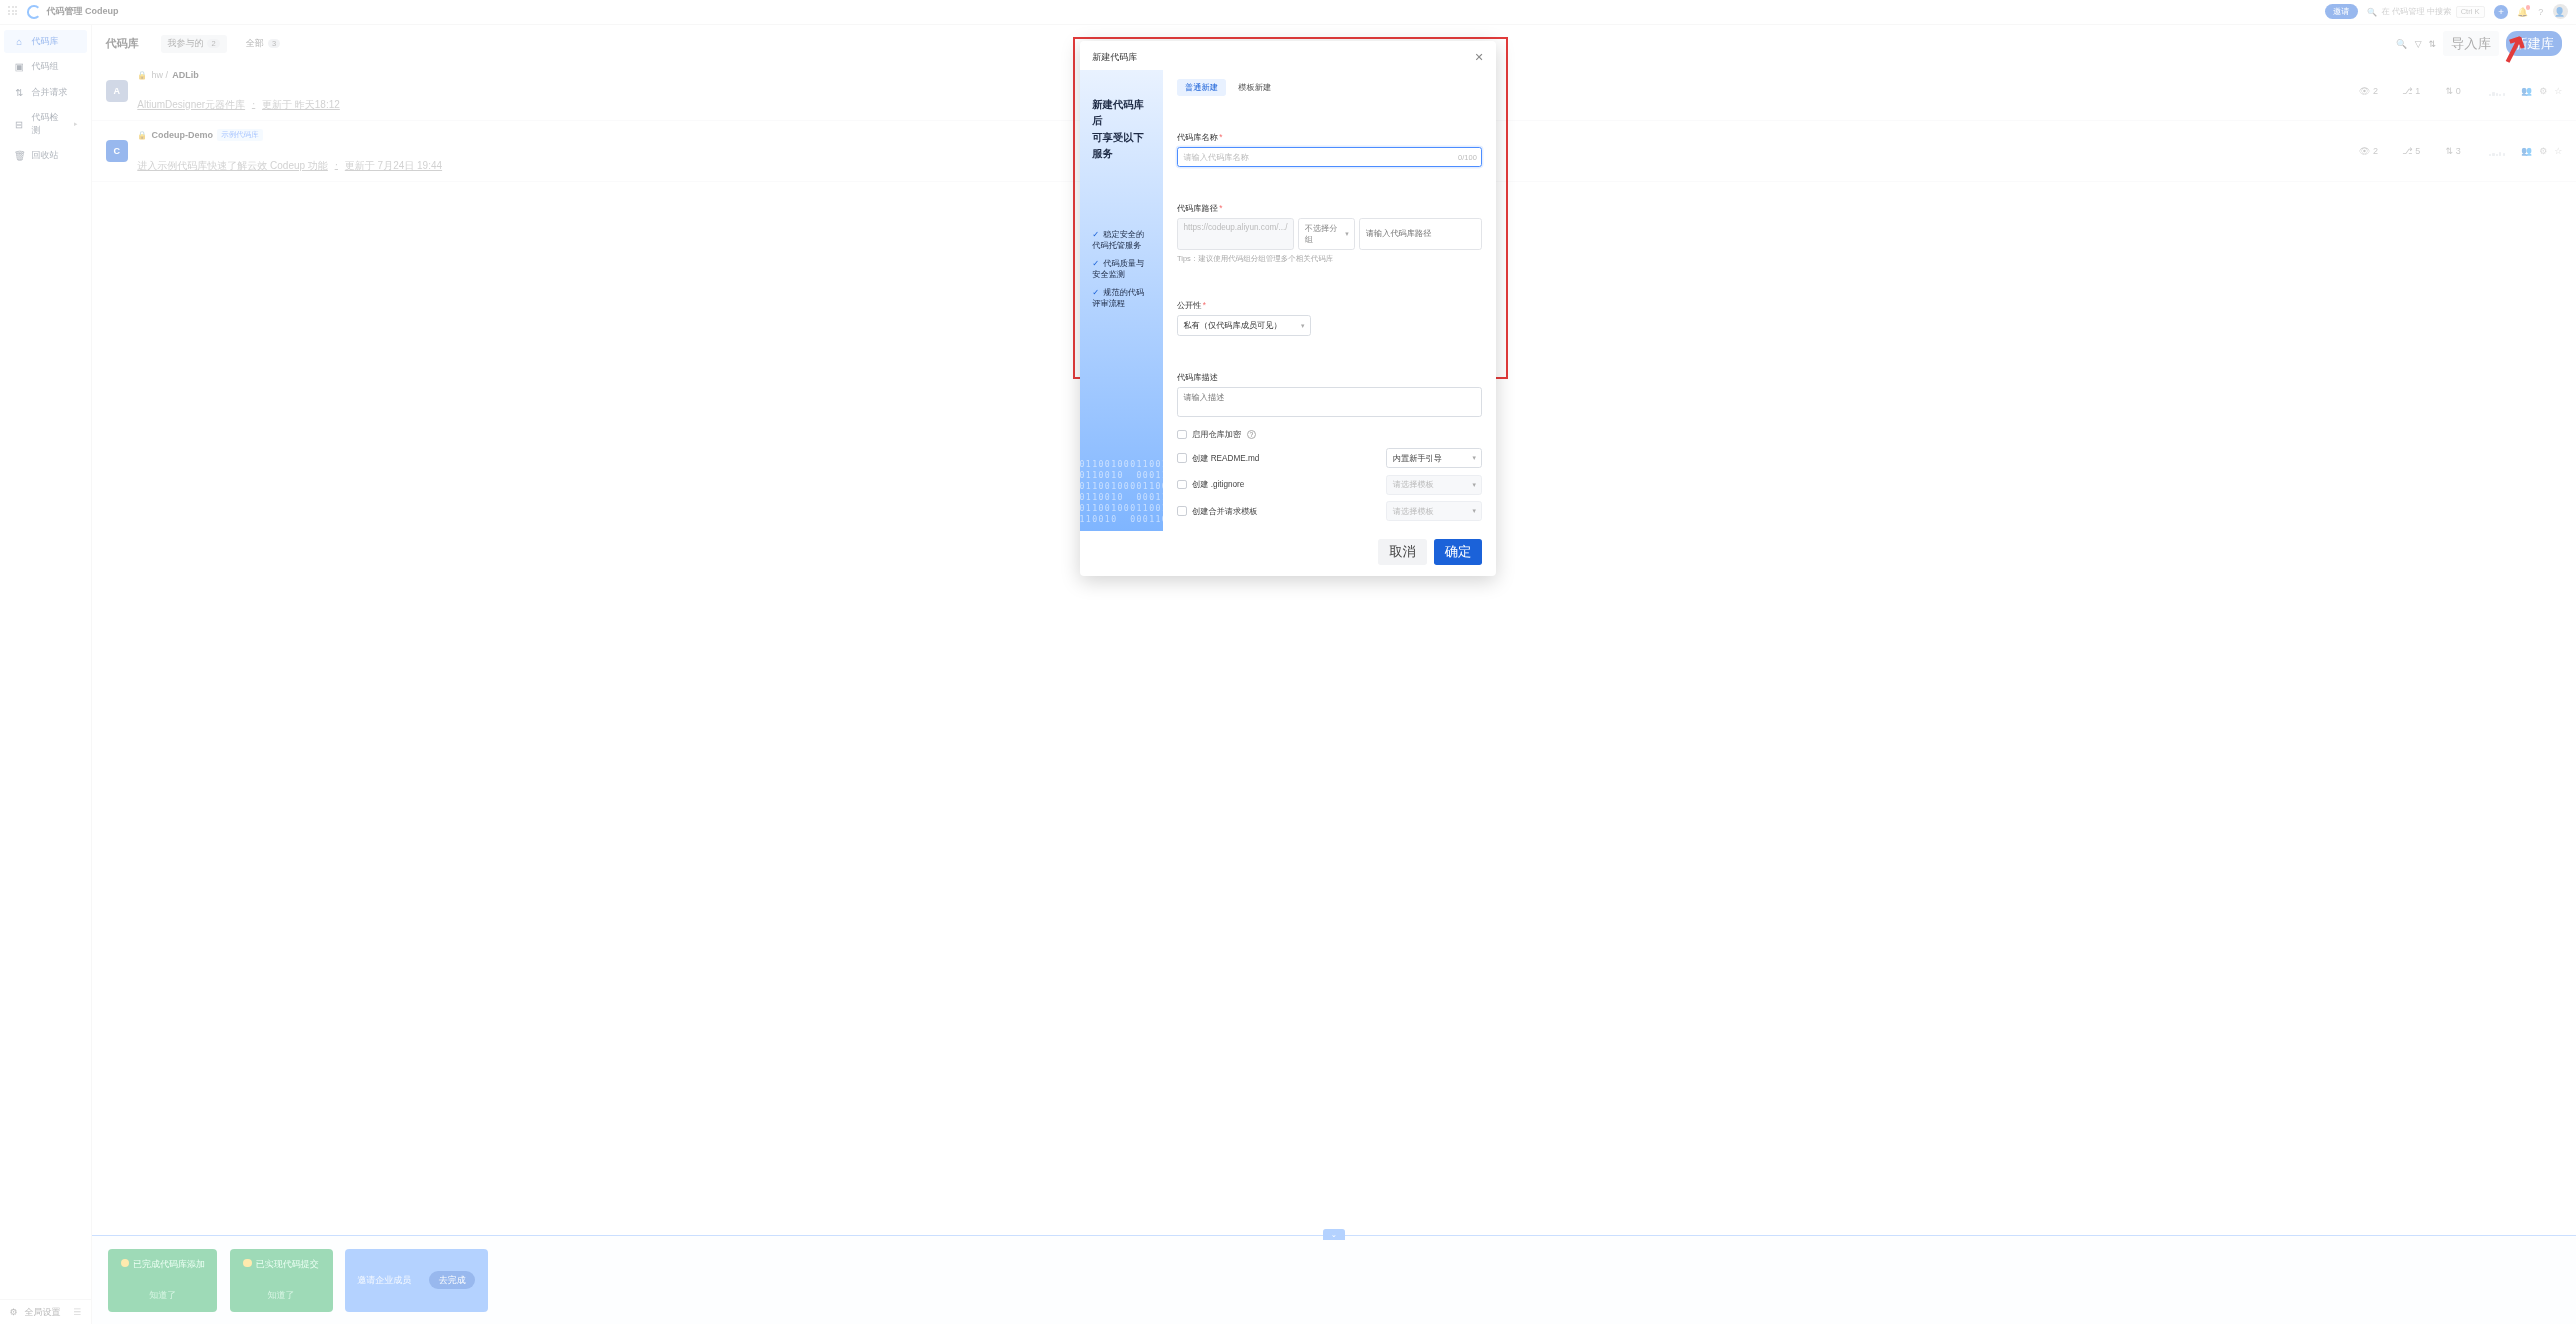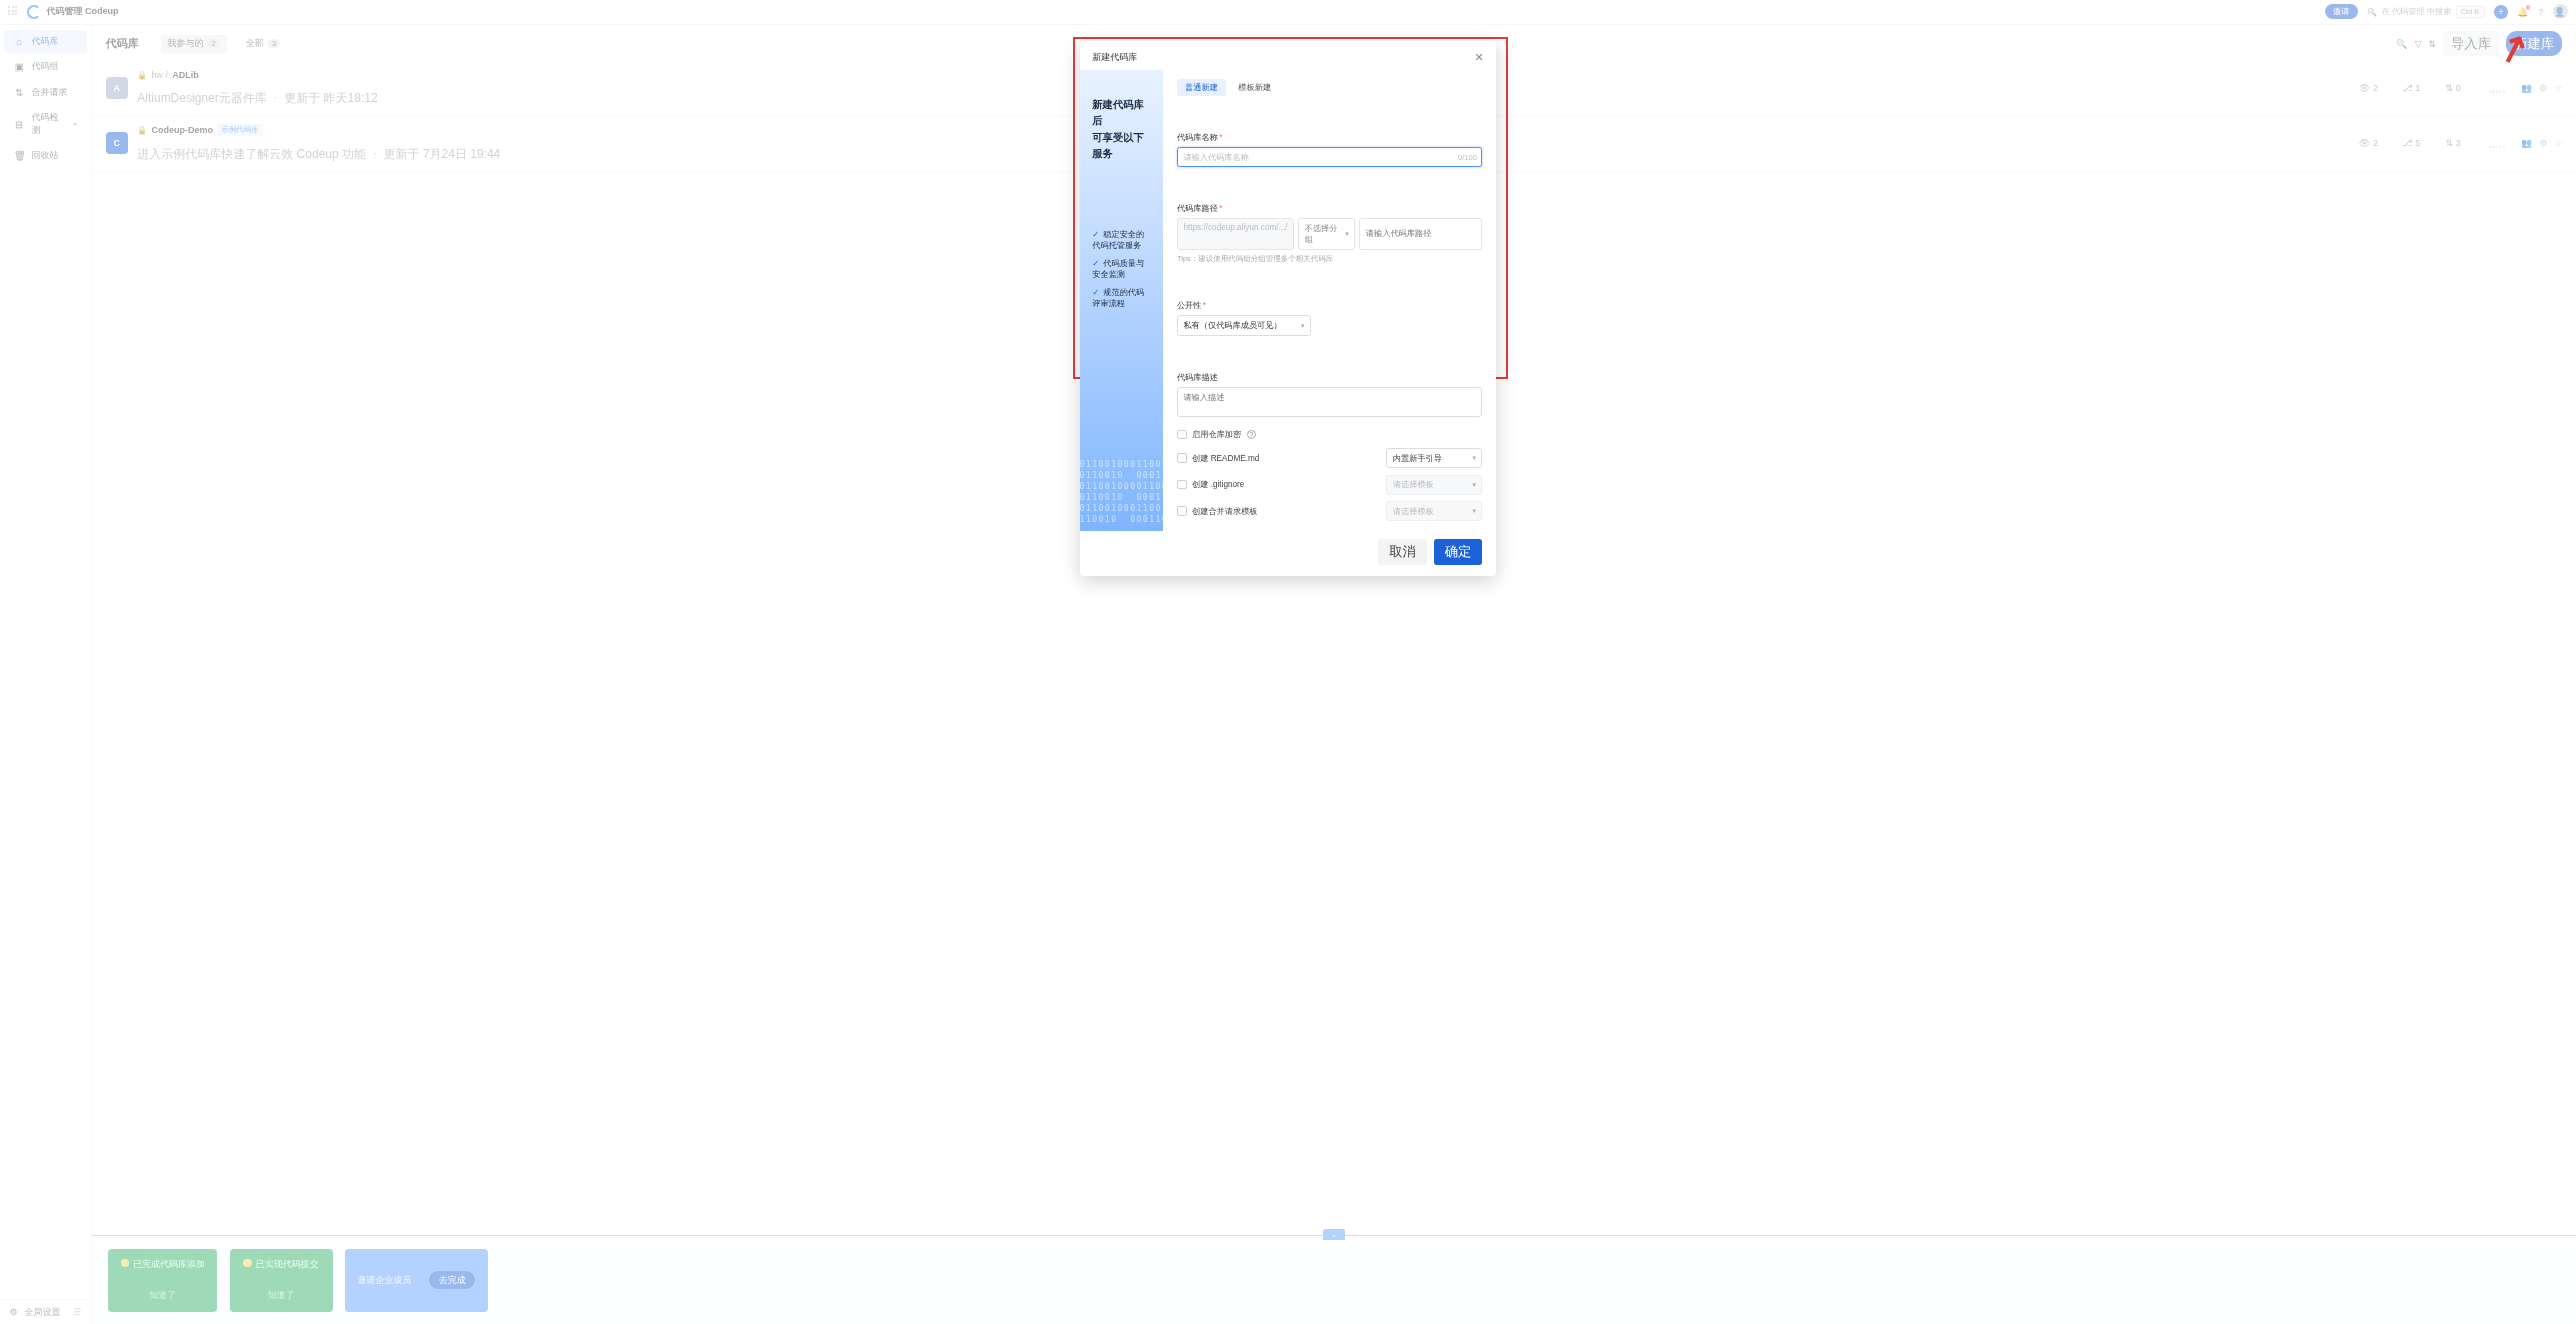--- a/index.html
+++ b/index.html
@@ -50,21 +50,21 @@
   .tab .count{background:#e2e4e8;border-radius:683px;padding:0 4.1px;font-size:7.5px;color:#666;min-width:11px;text-align:center;}
   .hdr-right{margin-left:auto;display:flex;align-items:center;gap:6.8px;color:#666;}
   .btn-light{background:#f2f3f5;border:none;border-radius:2.7px;padding:3.4px 8.2px;color:#444;}
   .btn-primary{background:var(--brand);color:#ffffff;border:none;border-radius:11px;padding:3.4px 8.2px;}
 
   
   .repo-row{display:flex;align-items:center;padding:8.2px 13.7px;border-bottom:0.7px solid #f3f4f6;gap:9.6px;}
   .repo-avatar{width:22px;height:22px;border-radius:4.1px;display:flex;align-items:center;justify-content:center;color:#fff;font-weight:600;}
   .repo-title-line{display:flex;align-items:center;gap:4.1px;font-size:9px;}
   .lock{color:#aaa;font-size:8.2px;}
-  .repo-sub{color:#999;font-size:12px;margin-top:10px;display:flex;gap:6.8px;}
+  .repo-sub{color:#999;font-size:10px;margin-top:18px;display:flex;gap:6.8px;text-decoration:underline;}
   .sample-badge{background:#e9f3ff;color:#3c7eff;font-size:7.5px;border-radius:2.1px;padding:0.7px 4.1px;}
   .repo-right{margin-left:auto;display:flex;align-items:center;gap:16.4px;color:#888;}
   .stat{display:flex;align-items:center;gap:2.7px;width:27px;}
   .bars{display:flex;gap:1.4px;align-items:flex-end;height:9.6px;}
   .bars span{width:2.1px;background:#d9dde3;border-radius:0.7px;}
   .row-icons{display:flex;gap:6.8px;color:#aaa;}
 
   
   .tasks-bar{position:absolute;left:0;right:0;bottom:0;border-top:1.4px solid #8db8ff;background:#fbfcff;padding:12.3px 16.4px;display:flex;gap:12.3px;}
   .task-card{border-radius:4.1px;padding:9.6px 12.3px;display:flex;align-items:center;gap:18px;min-width:103px;}

